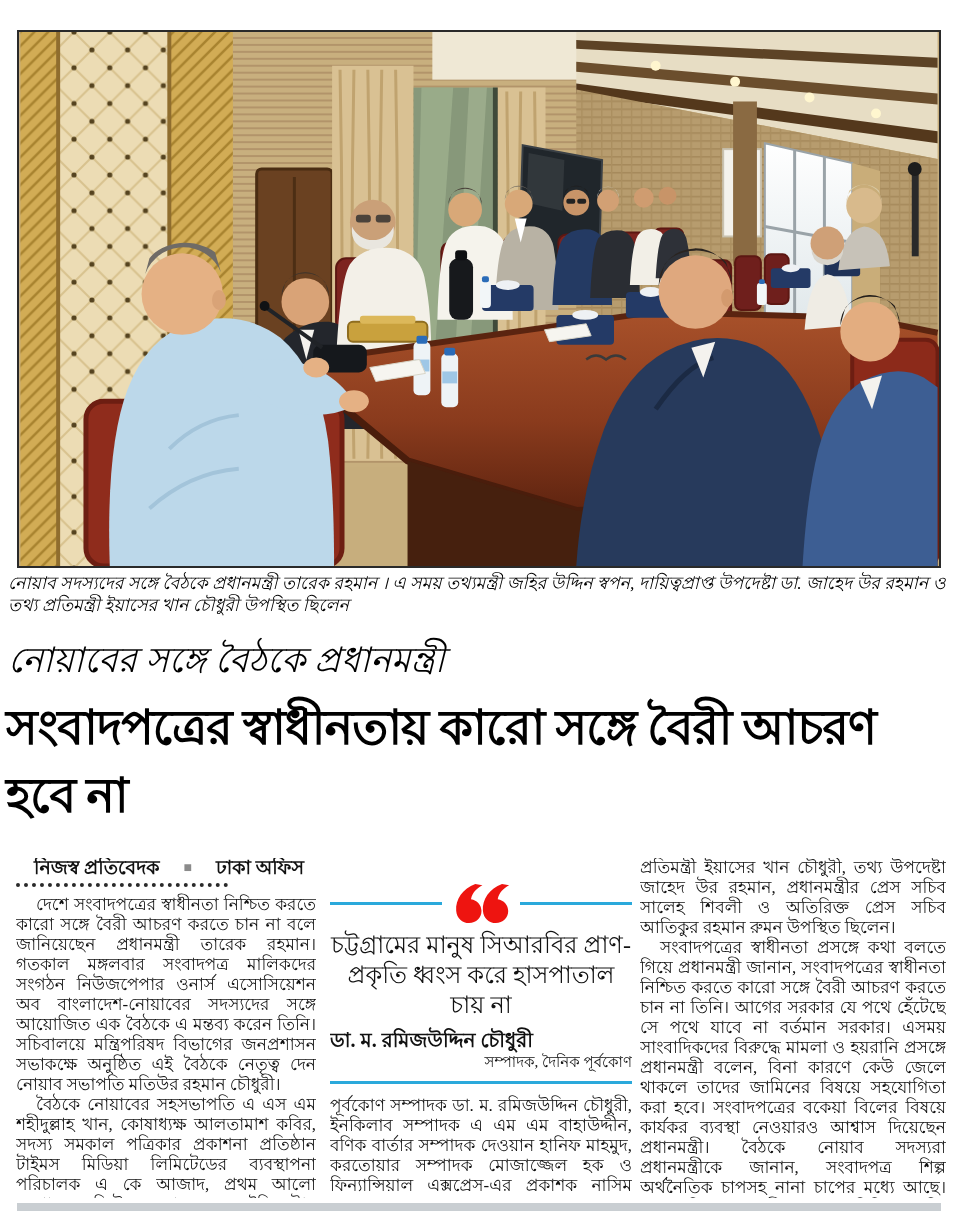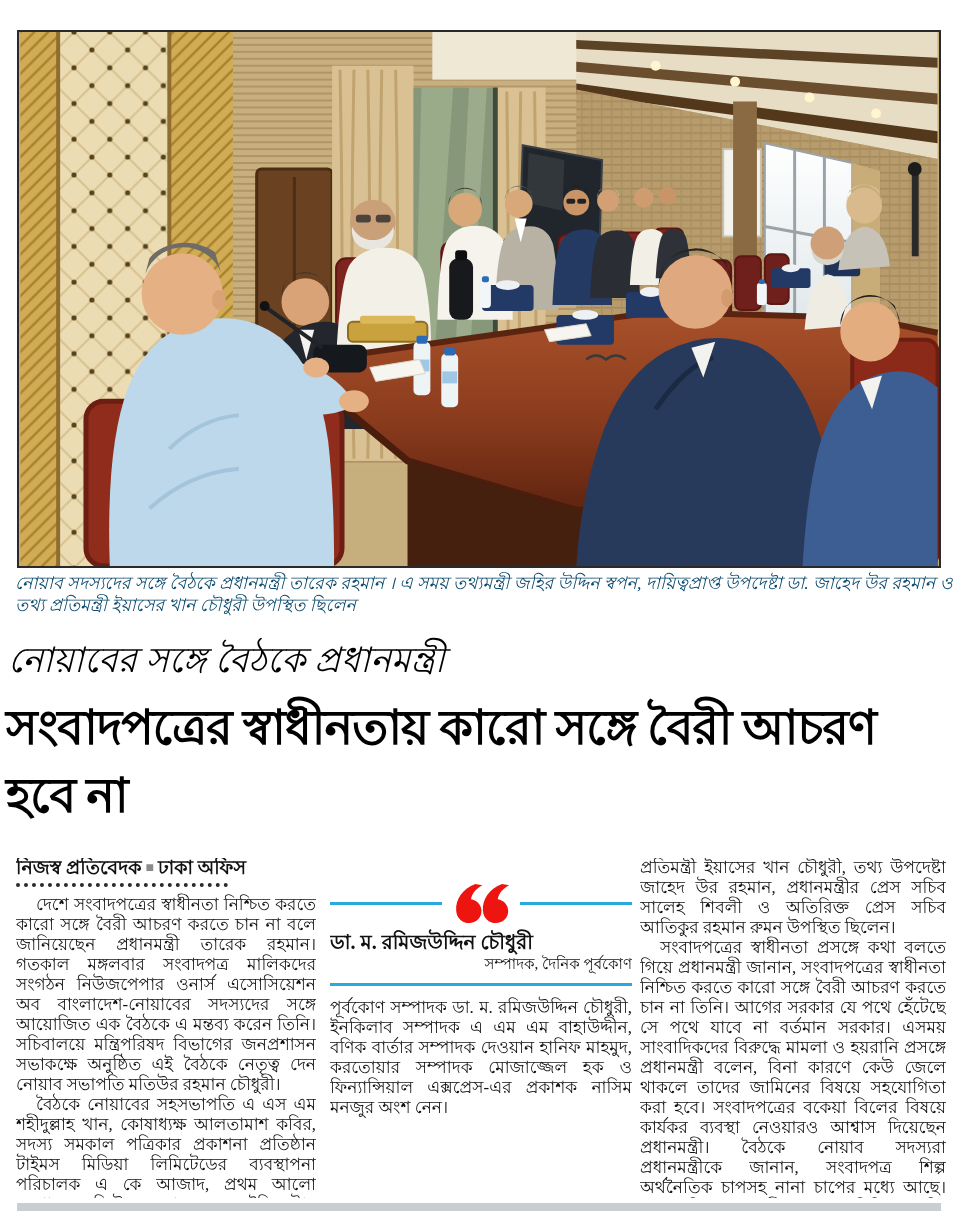--- a/index.html
+++ b/index.html
@@ -5,31 +5,31 @@
   html,body{margin:0;padding:0;}
   body{
     width:958px;height:1211px;position:relative;background:#ffffff;
     font-family:"Liberation Serif","DejaVu Serif",serif;color:#111;overflow:hidden;
   }
   .abs{position:absolute;}
   
   .photo-frame{left:17px;top:30px;width:924px;height:538px;border:2px solid #2a2a2a;box-sizing:border-box;overflow:hidden;background:#c7ae7d;}
   .photo-frame svg{display:block;}
   
-  .caption{left:8px;top:572px;width:944px;font-style:italic;font-size:17.5px;line-height:22px;color:#0c4a6e;margin-left:7px;}
+  .caption{left:8px;top:572px;width:944px;font-style:italic;font-size:17.5px;line-height:22px;color:#000000;}
   .kicker{left:8px;top:640px;width:944px;font-style:italic;font-size:35px;line-height:42px;font-weight:500;color:#000;}
   .headline{left:6px;top:662px;width:950px;font-weight:bold;font-size:48px;line-height:1.42;color:#000;letter-spacing:-1px;}
   
   .col{top:858px;height:340px;overflow:hidden;font-size:17px;line-height:20px;text-align:justify;}
   .col1{left:16px;width:300px;}
   .col2{left:330px;width:302px;top:882px;height:316px;}
   .col3{left:640px;width:306px;font-family:Liberation Serif, serif;}
   .para{margin:0;text-indent:20px;}
   .para.noindent{text-indent:0;}
-  .byline{display:flex;align-items:center;gap:4px;font-weight:bold;font-size:19px;white-space:nowrap;}
+  .byline{display:flex;align-items:center;gap:24px;font-weight:bold;font-size:19px;white-space:nowrap;margin-left:18px;}
   .byline .sq{color:#8b8b8b;font-size:14px;line-height:1;}
   .dotline{width:212px;border-bottom:4px dotted #2a2a2a;margin:5px 0 8px 0;height:0;}
   
   .pq{width:100%;}
   .pq-head{display:flex;align-items:center;gap:10px;margin-bottom:6px;}
   .pq-line{flex:1;height:3px;background:var(--accent,#2aa9db);}
   .pq-mark{width:58px;height:42px;flex:0 0 auto;}
   .pq-text{text-align:center;font-size:24px;line-height:30px;font-weight:500;margin:4px 0 8px 0;}
   .pq-attr{text-align:left;font-weight:bold;font-size:20px;line-height:24px;}
   .pq-attr-title{text-align:right;font-size:15px;line-height:21px;}
@@ -322,20 +322,21 @@
     <div class="pq-head">
       <span class="pq-line"></span>
       <svg class="pq-mark" viewBox="0 0 60 44">
         <g fill="#ee1410">
           <path d="M24,2 C11,7 3,18 4,30 c0.6,8 6.5,13 13.5,13 7.5,0 13,-5.5 13,-12.5 0,-6.5 -4.5,-11.5 -11,-12.5 1.5,-6.5 5.5,-11 12,-14.5 z"></path>
           <path d="M52,2 C39,7 31,18 32,30 c0.6,8 6.5,13 13.5,13 7.5,0 13,-5.5 13,-12.5 0,-6.5 -4.5,-11.5 -11,-12.5 1.5,-6.5 5.5,-11 12,-14.5 z" transform="translate(-28,0) translate(28,0)"></path>
         </g>
       </svg>
       <span class="pq-line"></span>
     </div>
+    <div class="pq-text">চট্টগ্রামের মানুষ সিআরবির প্রাণ-প্রকৃতি ধ্বংস করে হাসপাতাল চায় না</div>
     <div class="pq-attr">ডা. ম. রমিজউদ্দিন চৌধুরী</div>
     <div class="pq-attr-title">সম্পাদক, দৈনিক পূর্বকোণ</div>
     <div class="pq-bottom"></div>
   </div>
   <div>
       <p class="para noindent">পূর্বকোণ সম্পাদক ডা. ম. রমিজউদ্দিন চৌধুরী, ইনকিলাব সম্পাদক এ এম এম বাহাউদ্দীন, বণিক বার্তার সম্পাদক দেওয়ান হানিফ মাহমুদ, করতোয়ার সম্পাদক মোজাজ্জেল হক ও ফিন্যান্সিয়াল এক্সপ্রেস-এর প্রকাশক নাসিম মনজুর অংশ নেন।</p>
     </div>
 </div>
 
 <div class="abs col col3">

